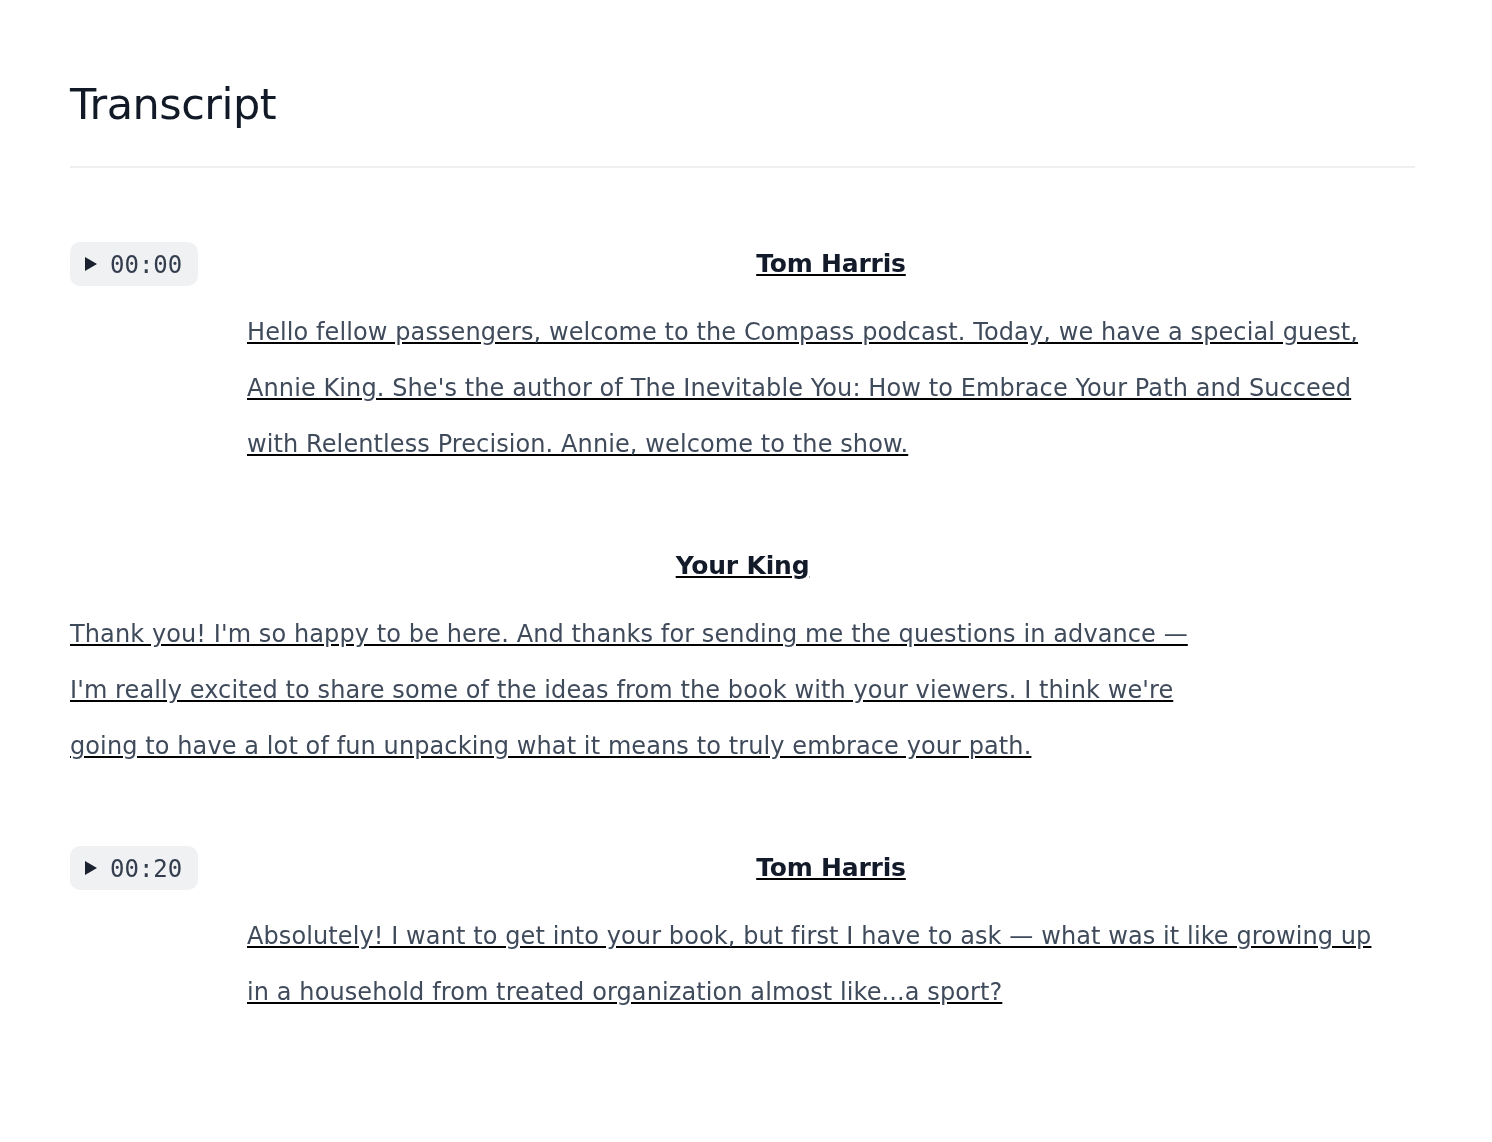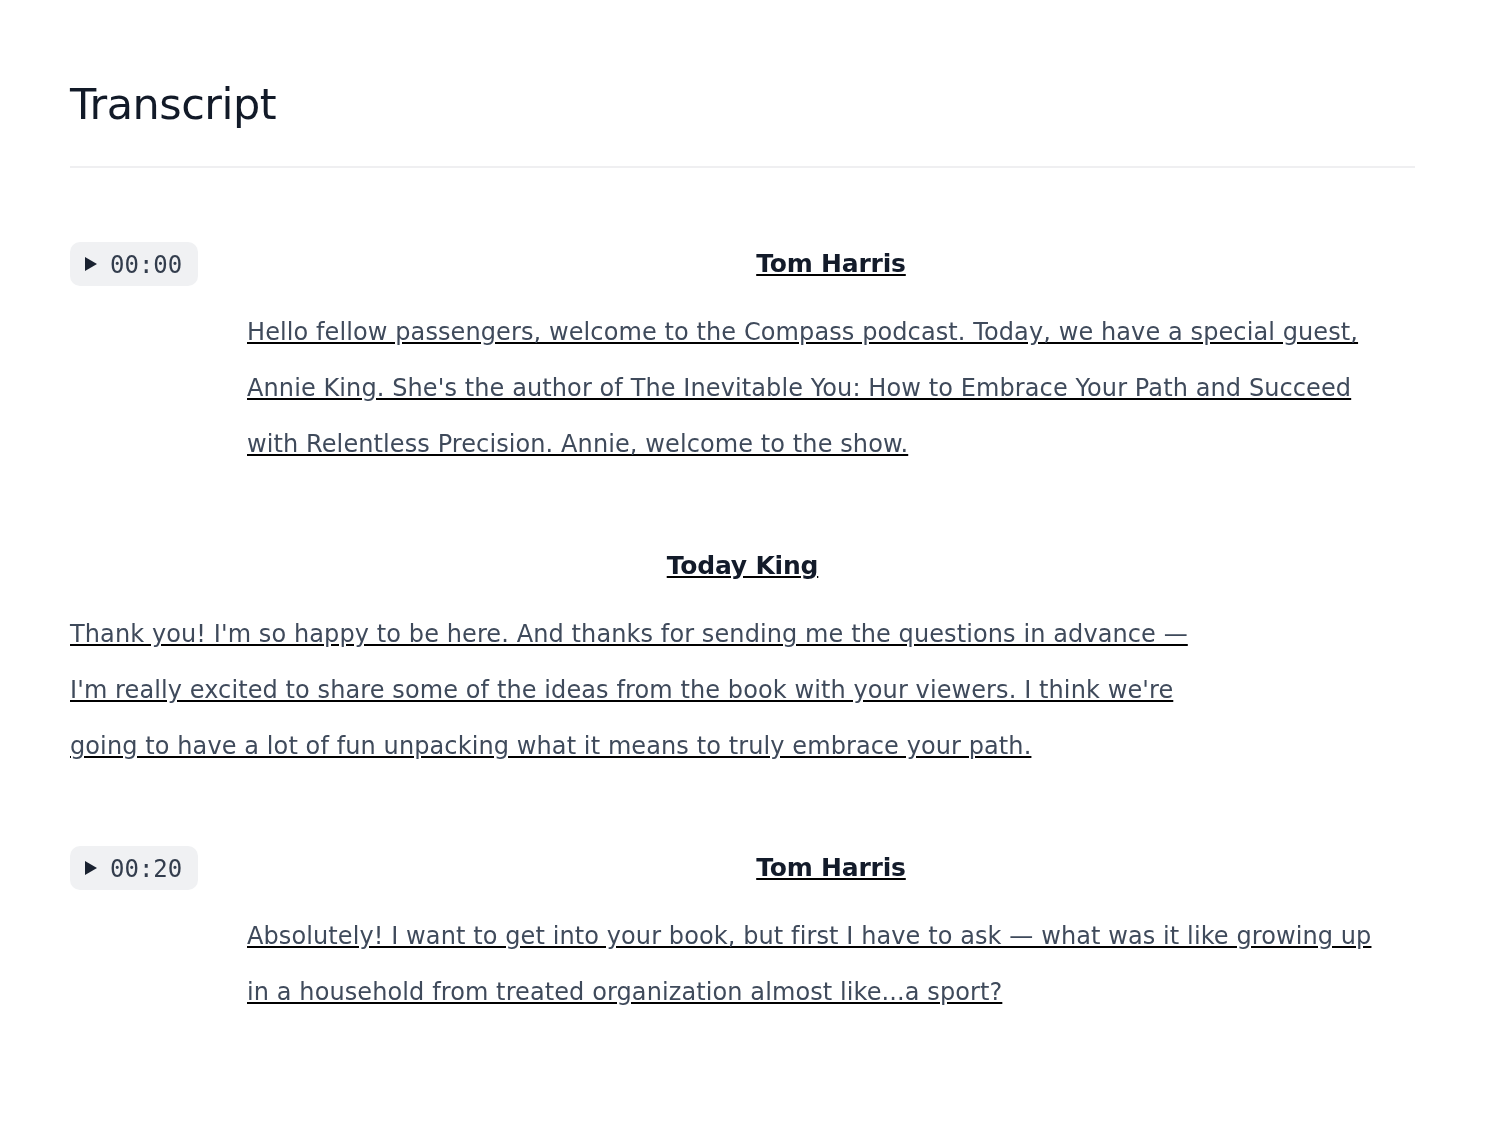--- a/index.html
+++ b/index.html
@@ -101,21 +101,21 @@
       </button>
     </div>
     <div class="entry-main">
       <div class="speaker">Tom Harris</div>
       <p class="utterance">Hello fellow passengers, welcome to the Compass podcast. Today, we have a special guest, Annie King. She's the author of The Inevitable You: How to Embrace Your Path and Succeed with Relentless Precision. Annie, welcome to the show.</p>
     </div>
   </div>
 
   <div class="entry">
     <div class="entry-main">
-      <div class="speaker">Today King</div>
+      <div class="speaker">Your King</div>
       <p class="utterance">Thank you! I'm so happy to be here. And thanks for sending me the questions in advance — I'm really excited to share some of the ideas from the book with your viewers. I think we're going to have a lot of fun unpacking what it means to truly embrace your path.</p>
     </div>
   </div>
 
   <div class="entry">
     <div class="entry-left">
       <button class="ts-badge">
         <span class="play-icon">
           <svg width="12" height="14" viewBox="0 0 12 14" aria-hidden="true">
             <polygon points="0,0 12,7 0,14" fill="#1a2230"></polygon>

